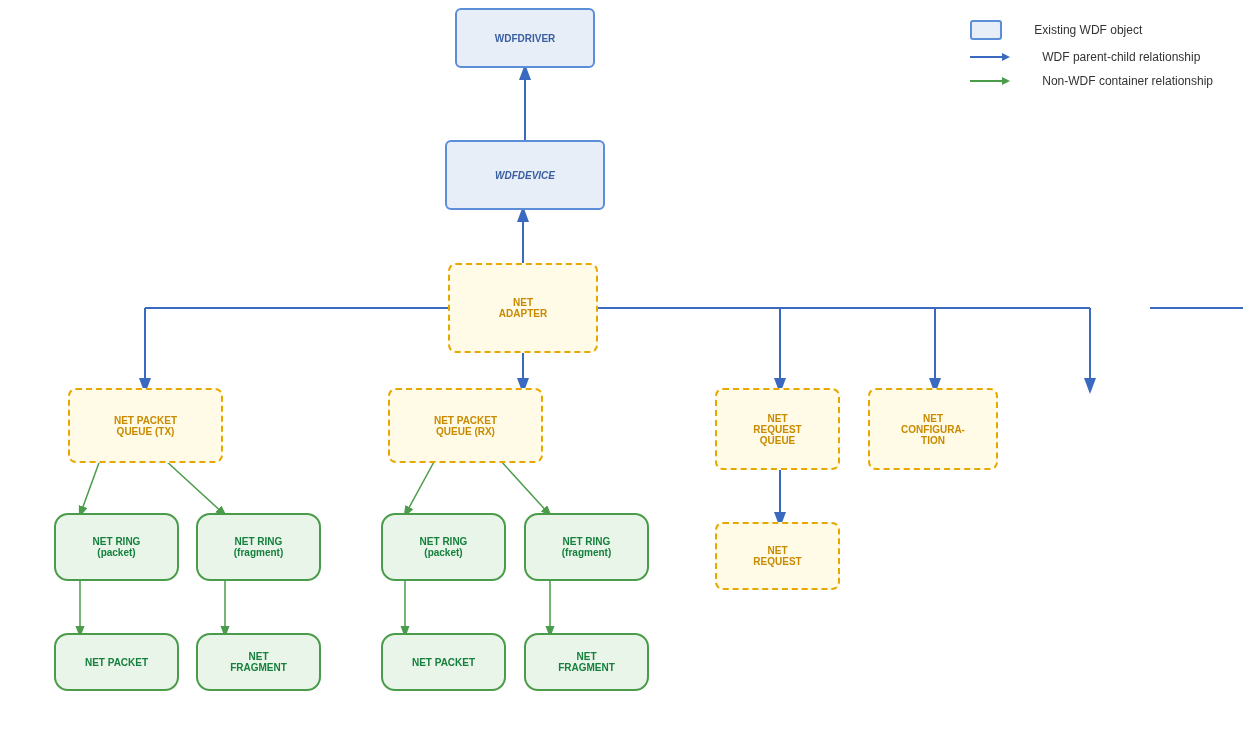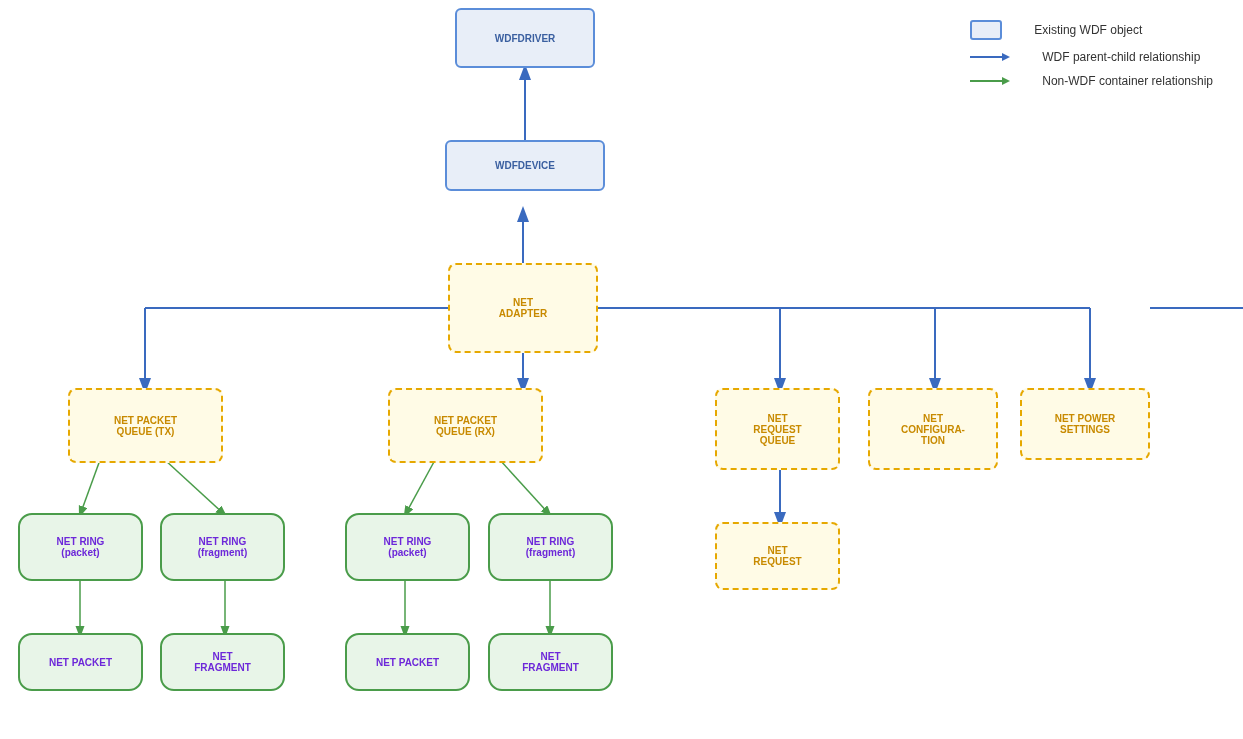--- a/index.html
+++ b/index.html
@@ -34,21 +34,22 @@
     .node-netadapter {
       border: 2px dashed #e6a800;
       background: #fffbe6;
       border-radius: 8px;
       color: #c88a00;
     }
     .node-nonwdf {
       border: 2px solid #4a9c4a;
       background: #e8f5e8;
       border-radius: 14px;
-      color: #6d28d9;
+      color: #15803d;
+      margin-left: 36px;
     }
     svg.connections {
       position: absolute;
       top: 0;
       left: 0;
       width: 1243px;
       height: 739px;
       pointer-events: none;
     }
     .legend {
@@ -163,21 +164,21 @@
     <line x1="550" y1="580" x2="550" y2="635" stroke="#4a9c4a" stroke-width="1.5" marker-end="url(#arrow-green)"></line>
 
     <line x1="1150" y1="308" x2="1243" y2="308" stroke="#3a6abf" stroke-width="2"></line>
 
   </svg>
 
   <div class="node node-wdf" style="left:455px;top:8px;width:140px;height:60px;">
     <span>WDFDRIVER</span>
   </div>
 
-  <div class="node node-wdf" style="left:445px;top:140px;width:160px;height:51px;">
+  <div class="node node-wdf" style="left:445px;top:140px;width:160px;height:70px;font-style:italic;">
     <span>WDFDEVICE</span>
   </div>
 
   <div class="node node-netadapter" style="left:448px;top:263px;width:150px;height:90px;">
     <span style="white-space:pre-line;">NET
 ADAPTER</span>
   </div>
 
   <div class="node node-netadapter" style="left:68px;top:388px;width:155px;height:75px;">
     <span style="white-space:pre-line;">NET PACKET
@@ -194,24 +195,20 @@
 REQUEST
 QUEUE</span>
   </div>
 
   <div class="node node-netadapter" style="left:868px;top:388px;width:130px;height:82px;">
     <span style="white-space:pre-line;">NET
 CONFIGURA-
 TION</span>
   </div>
 
-  <div class="node node-netadapter" style="left:1020px;top:388px;width:130px;height:72px;">
-    <span style="white-space:pre-line;">NET POWER
-SETTINGS</span>
-  </div>
 
   <div class="node node-nonwdf" style="left:18px;top:513px;width:125px;height:68px;">
     <span style="white-space:pre-line;">NET RING
 (packet)</span>
   </div>
 
   <div class="node node-nonwdf" style="left:160px;top:513px;width:125px;height:68px;">
     <span style="white-space:pre-line;">NET RING
 (fragment)</span>
   </div>

